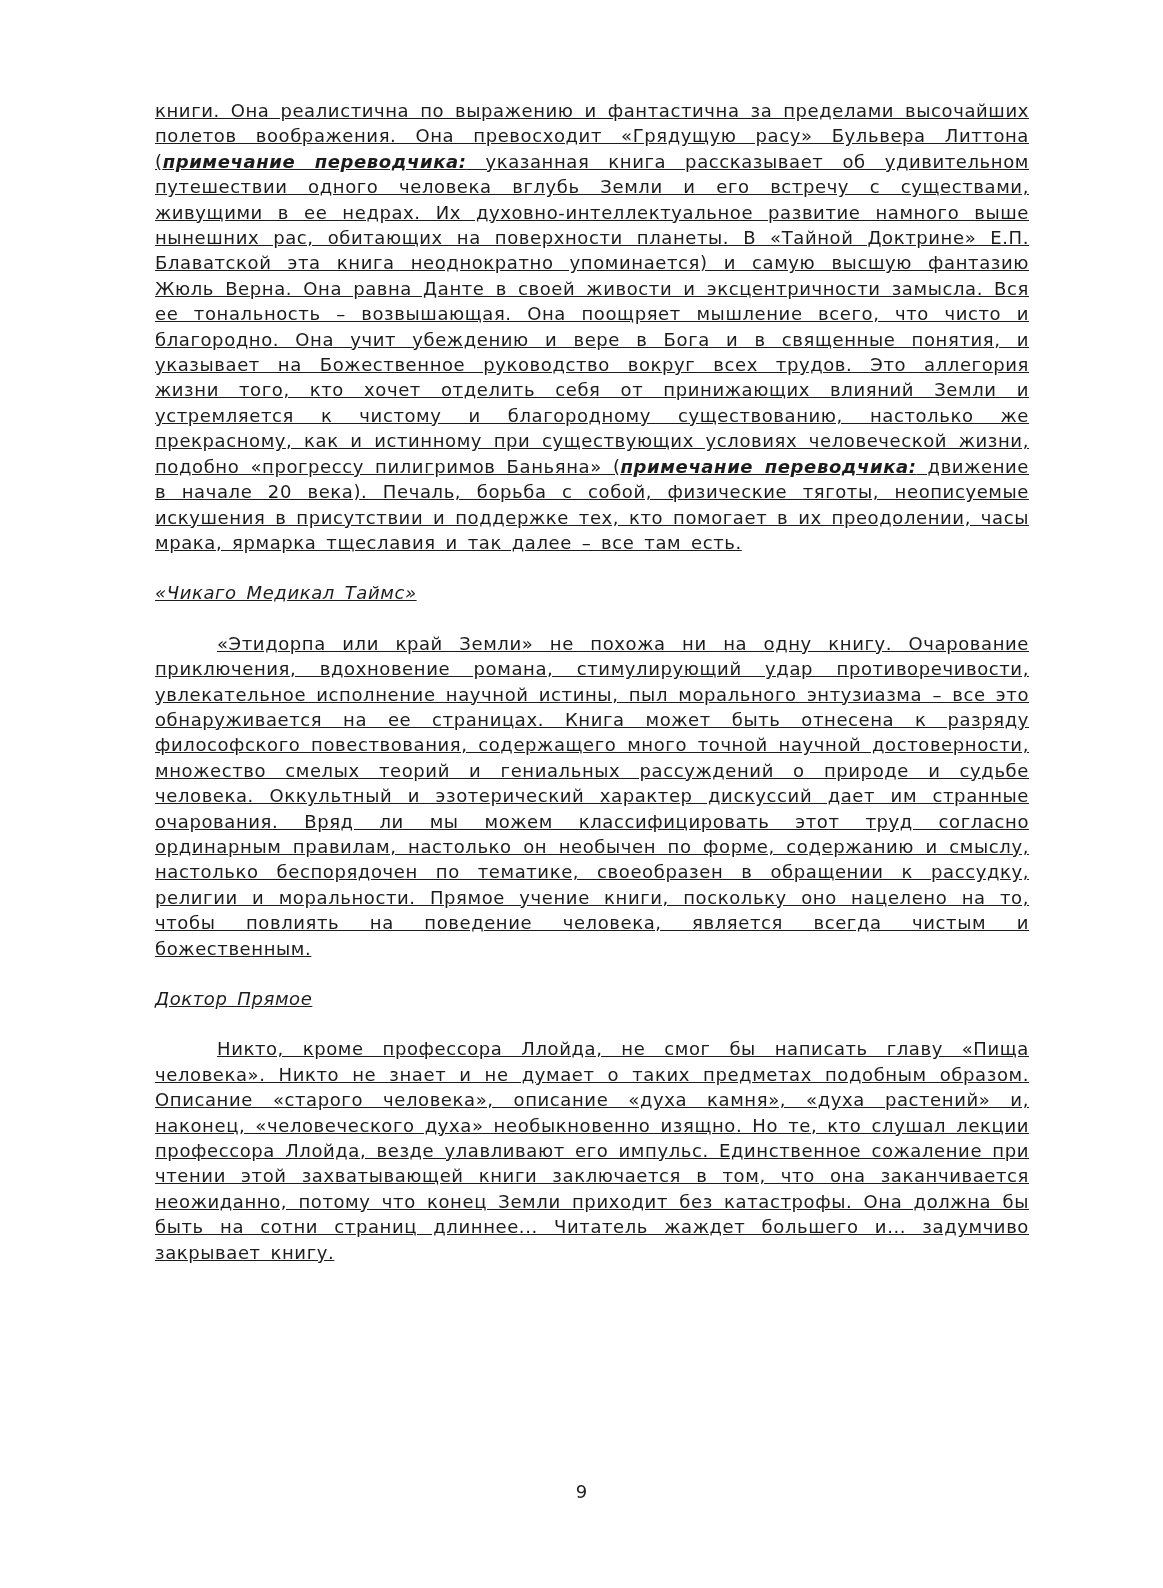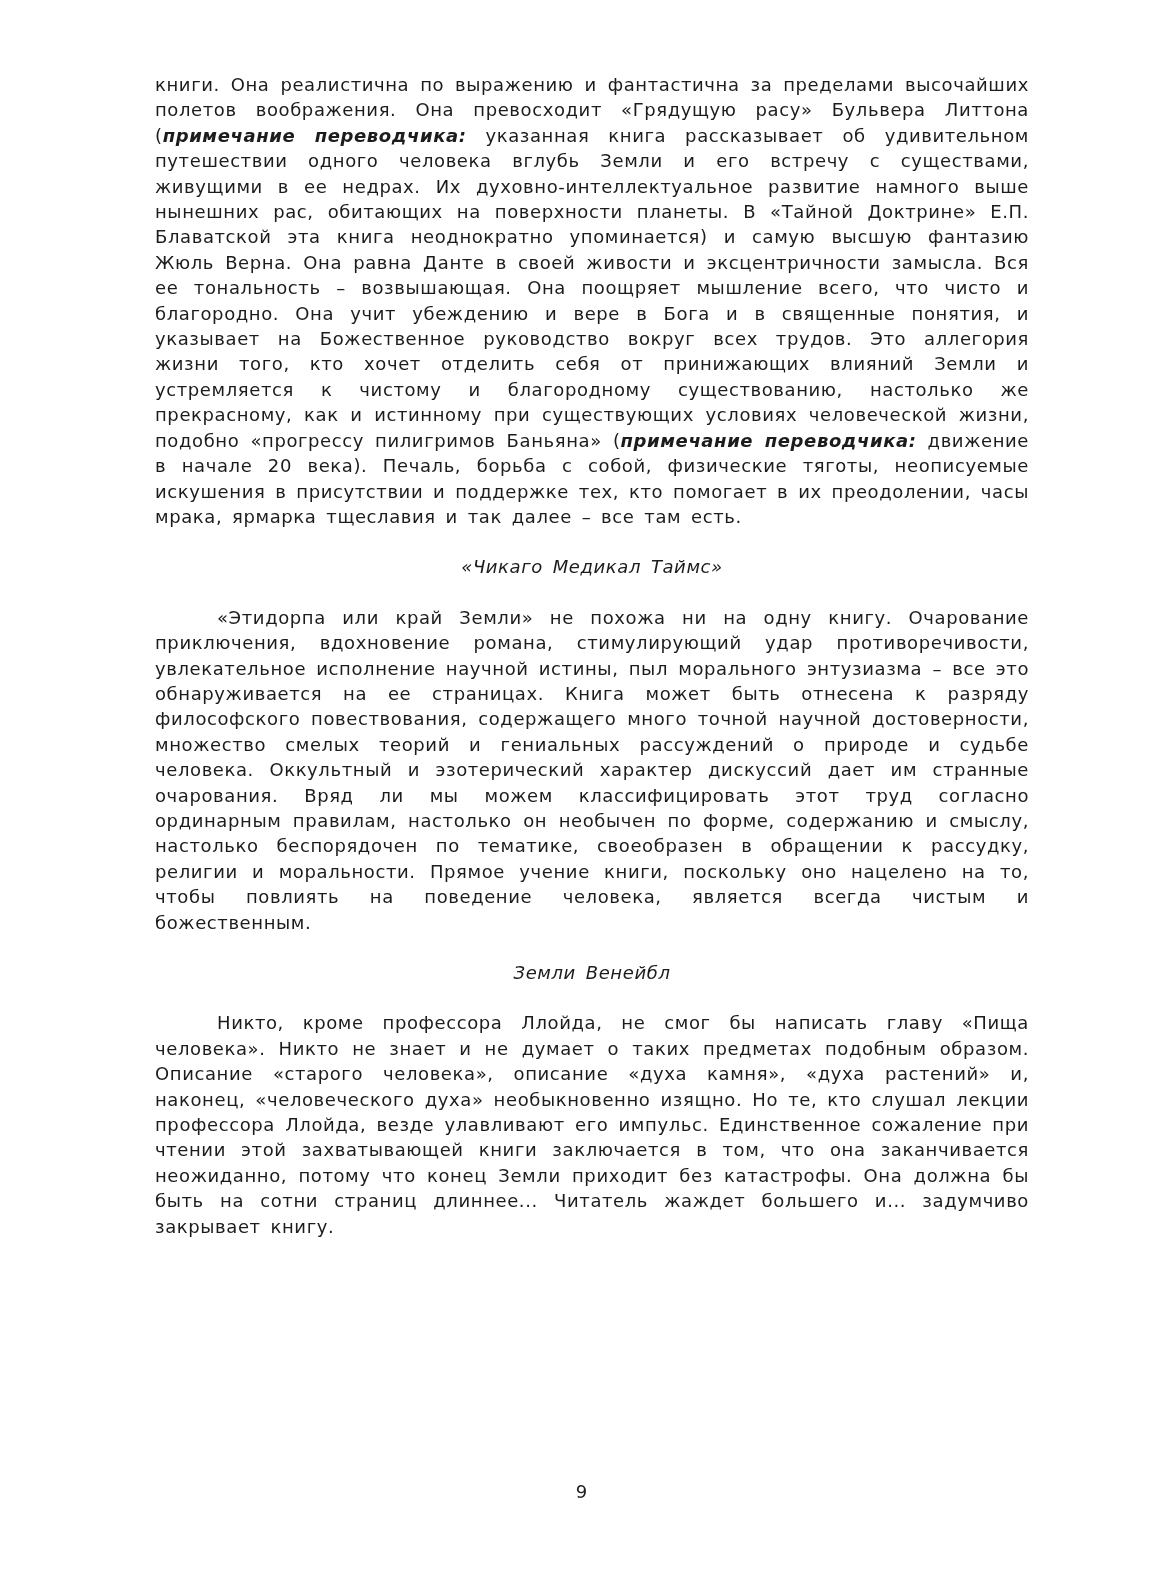--- a/index.html
+++ b/index.html
@@ -14,37 +14,38 @@
   }
   .page {
     position: relative;
     width: 1163px;
     height: 1588px;
     background: #ffffff;
   }
   .content {
     position: absolute;
     left: 155px;
-    top: 72px;
+    top: 98px;
     width: 874px;
     font-size: 18px;
     line-height: 25.4px;
     text-align: justify;
     letter-spacing: 0.6px;
     word-spacing: 3.5px;
+    text-decoration: underline;
   }
   .para {
     margin: 0;
   }
   .indent {
     text-indent: 62px;
   }
   .citation {
     margin: 25px 0;
-    text-align: center;
+    text-align: left;
     font-style: italic;
   }
   .note {
     font-style: italic;
     font-weight: bold;
   }
   .page-number {
     position: absolute;
     top: 1481px;
     left: 0;
@@ -59,21 +60,21 @@
 
 <div class="page">
   <main class="content">
 
     <p class="para"><span>книги. Она реалистична по выражению и фантастична за пределами высочайших полетов воображения. Она превосходит «Грядущую расу» Бульвера Литтона (</span><span class="note">примечание переводчика:</span><span> указанная книга рассказывает об удивительном путешествии одного человека вглубь Земли и его встречу с существами, живущими в ее недрах. Их духовно-интеллектуальное развитие намного выше нынешних рас, обитающих на поверхности планеты. В «Тайной Доктрине» Е.П. Блаватской эта книга неоднократно упоминается) и самую высшую фантазию Жюль Верна. Она равна Данте в своей живости и эксцентричности замысла. Вся ее тональность – возвышающая. Она поощряет мышление всего, что чисто и благородно. Она учит убеждению и вере в Бога и в священные понятия, и указывает на Божественное руководство вокруг всех трудов. Это аллегория жизни того, кто хочет отделить себя от принижающих влияний Земли и устремляется к чистому и благородному существованию, настолько же прекрасному, как и истинному при существующих условиях человеческой жизни, подобно «прогрессу пилигримов Баньяна» (</span><span class="note">примечание переводчика:</span><span> движение в начале 20 века). Печаль, борьба с собой, физические тяготы, неописуемые искушения в присутствии и поддержке тех, кто помогает в их преодолении, часы мрака, ярмарка тщеславия и так далее – все там есть.</span></p>
 
     <p class="citation">«Чикаго Медикал Таймс»</p>
 
     <p class="para indent">«Этидорпа или край Земли» не похожа ни на одну книгу. Очарование приключения, вдохновение романа, стимулирующий удар противоречивости, увлекательное исполнение научной истины, пыл морального энтузиазма – все это обнаруживается на ее страницах. Книга может быть отнесена к разряду философского повествования, содержащего много точной научной достоверности, множество смелых теорий и гениальных рассуждений о природе и судьбе человека. Оккультный и эзотерический характер дискуссий дает им странные очарования. Вряд ли мы можем классифицировать этот труд согласно ординарным правилам, настолько он необычен по форме, содержанию и смыслу, настолько беспорядочен по тематике, своеобразен в обращении к рассудку, религии и моральности. Прямое учение книги, поскольку оно нацелено на то, чтобы повлиять на поведение человека, является всегда чистым и божественным.</p>
 
-    <p class="citation">Земли Венейбл</p>
+    <p class="citation">Доктор Прямое</p>
 
     <p class="para indent">Никто, кроме профессора Ллойда, не смог бы написать главу «Пища человека». Никто не знает и не думает о таких предметах подобным образом. Описание «старого человека», описание «духа камня», «духа растений» и, наконец, «человеческого духа» необыкновенно изящно. Но те, кто слушал лекции профессора Ллойда, везде улавливают его импульс. Единственное сожаление при чтении этой захватывающей книги заключается в том, что она заканчивается неожиданно, потому что конец Земли приходит без катастрофы. Она должна бы быть на сотни страниц длиннее... Читатель жаждет большего и... задумчиво закрывает книгу.</p>
 
 
   </main>
 
   <div class="page-number">9</div>
 </div>
 
 </body></html>

